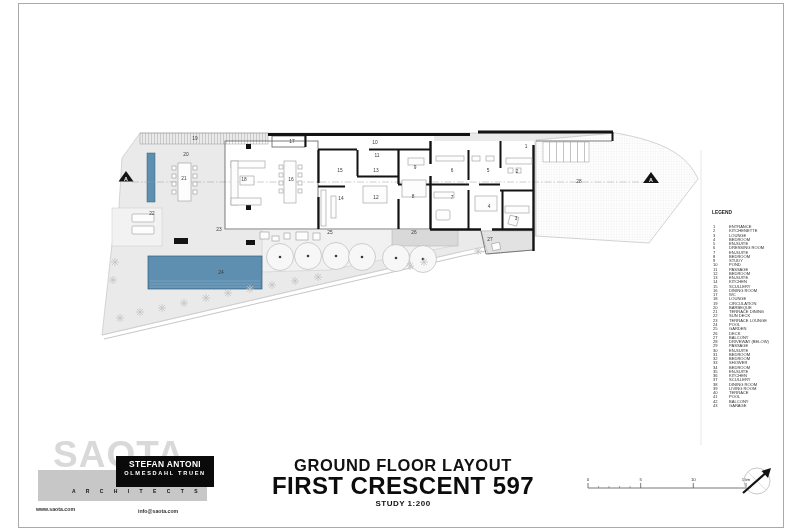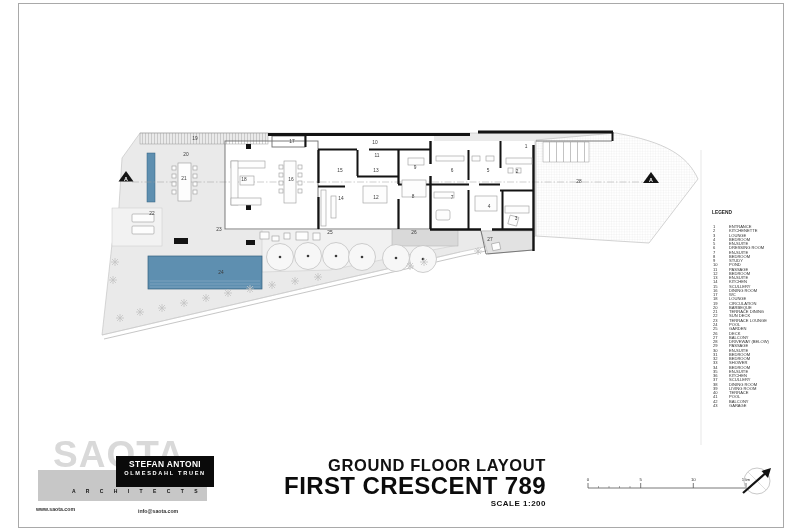--- a/index.html
+++ b/index.html
@@ -5,21 +5,21 @@
   html,body{margin:0;padding:0;background:#ffffff;}
   #sheet{
     position:relative;width:800px;height:530px;background:#ffffff;overflow:hidden;
     font-family:"Liberation Sans", sans-serif;color:#222;
   }
   #frame{position:absolute;left:18px;top:3px;width:764px;height:523px;
     border:1px solid #a9a9a9;pointer-events:none;}
   #plan-svg{position:absolute;left:0;top:0;width:800px;height:530px;}
 
   
-  #title-block{position:absolute;left:236px;top:457px;width:310px;text-align:right;}
+  #title-block{position:absolute;left:248px;top:457px;width:310px;text-align:center;}
   #title-line1{font-size:16.5px;font-weight:bold;letter-spacing:.6px;color:#111;line-height:1.05;}
   #title-line2{font-size:24px;font-weight:bold;letter-spacing:.4px;color:#0c0c0c;line-height:1.0;}
   #title-line3{font-size:8px;font-weight:bold;letter-spacing:.5px;color:#111;margin-top:1px;}
 
   
   #logo-block{position:absolute;left:20px;top:428px;width:188px;height:92px;}
   #logo-watermark{position:absolute;left:33px;top:8px;font-size:37px;font-weight:bold;
     color:#d9d9d9;letter-spacing:1px;line-height:1;}
   #logo-band{position:absolute;left:18px;top:42px;width:169px;height:31px;background:#c7c7c7;}
   #logo-box{position:absolute;left:52px;top:28px;width:98px;height:31px;background:#0a0a0a;
@@ -363,22 +363,22 @@
       <path d="M748,472 L766,490 M766,472 L748,490" stroke="#d5d5d5" stroke-width="0.8"></path>
       <line x1="743" y1="493" x2="768" y2="471" stroke="#131313" stroke-width="2.2"></line>
       <polygon points="771,468 761.5,471 768,478" fill="#131313"></polygon>
     </g>
   </svg>
 
   <div id="frame"></div>
 
   <div id="title-block">
     <div id="title-line1">GROUND FLOOR LAYOUT</div>
-    <div id="title-line2">FIRST CRESCENT 789</div>
-    <div id="title-line3">SCALE 1:200</div>
+    <div id="title-line2">FIRST CRESCENT 597</div>
+    <div id="title-line3">STUDY 1:200</div>
   </div>
 
   <div id="logo-block">
     <div id="logo-watermark">SAOTA</div>
     <div id="logo-band"></div>
     <div id="logo-box">
       <div id="logo-firm1">STEFAN ANTONI</div>
       <div id="logo-firm2">OLMESDAHL TRUEN</div>
     </div>
     <div id="logo-architects">A R C H I T E C T S</div>

